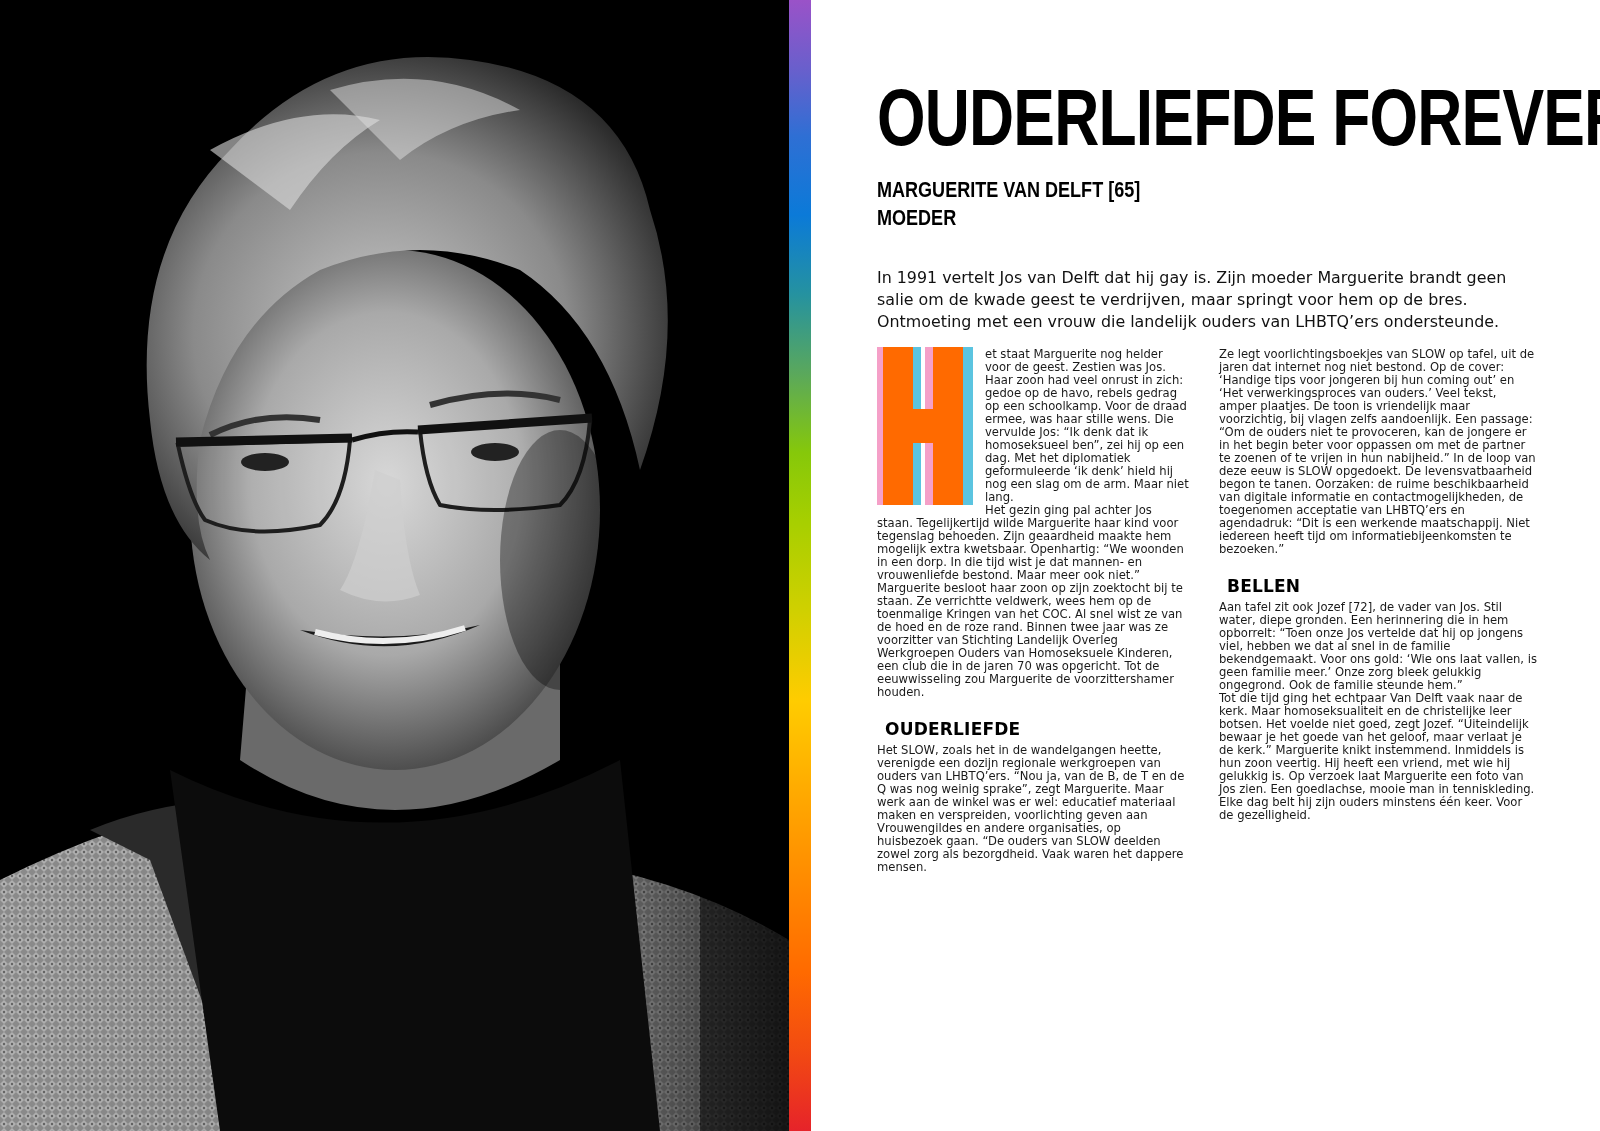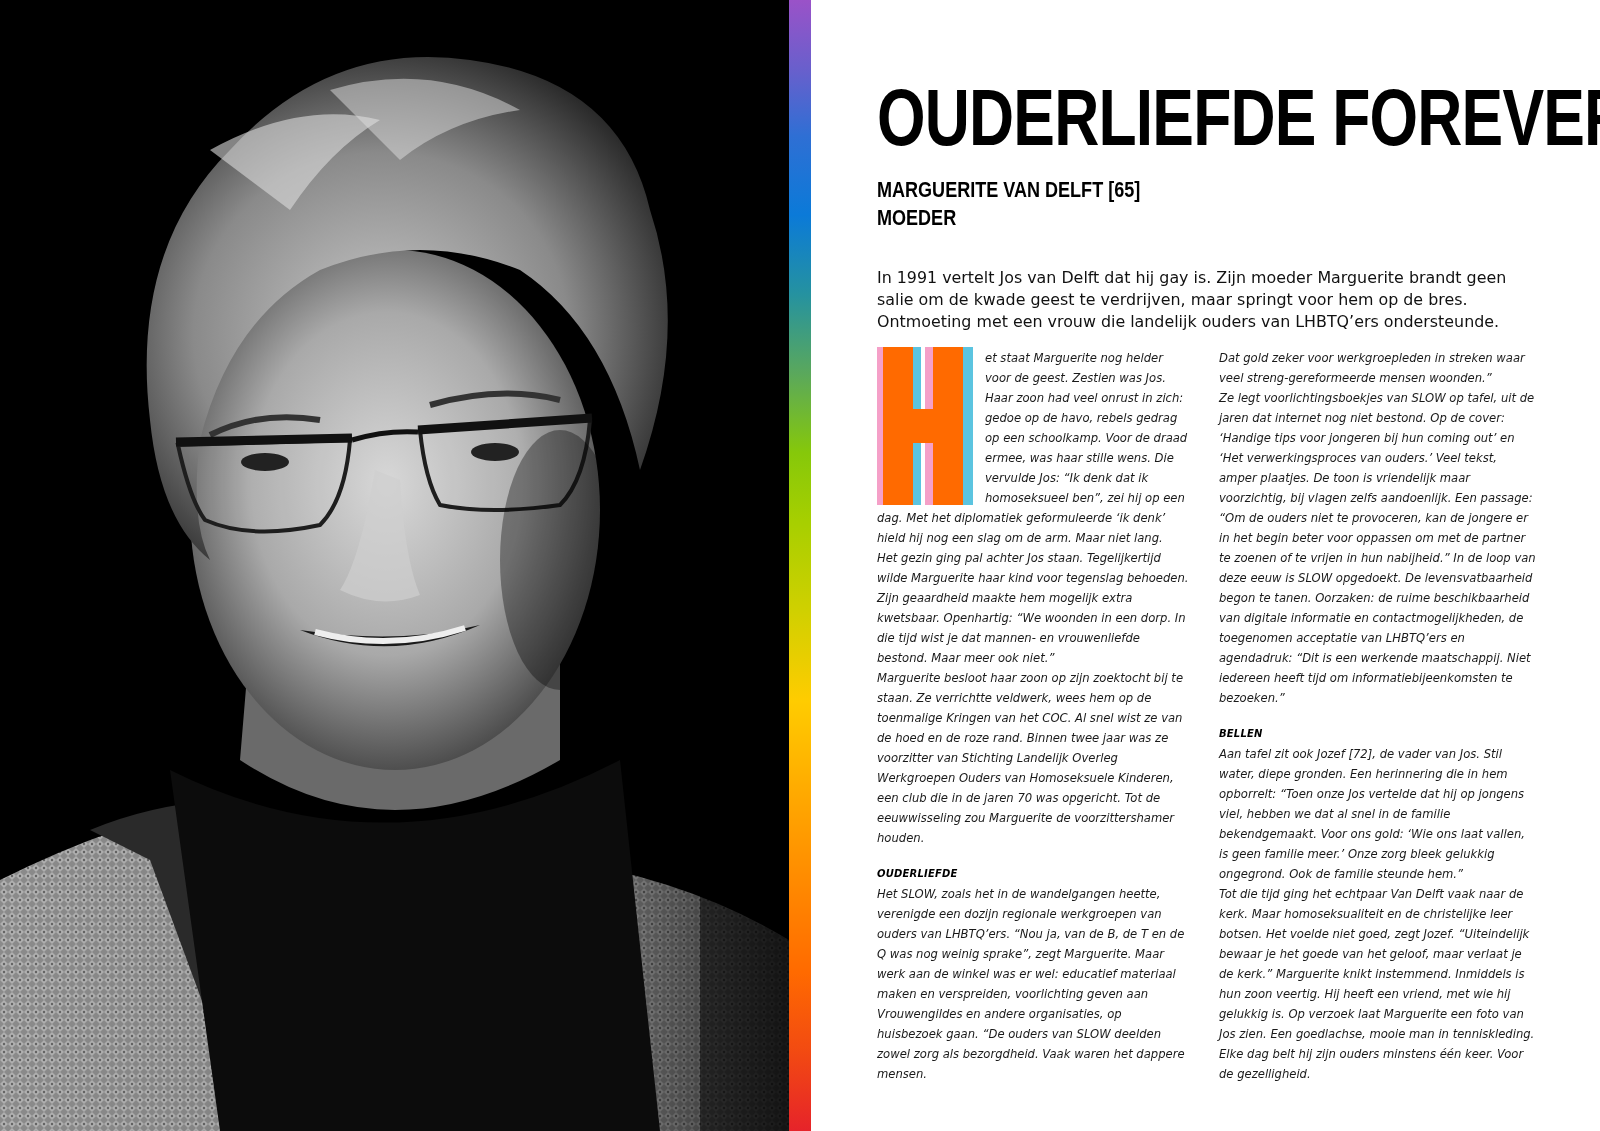--- a/index.html
+++ b/index.html
@@ -10,23 +10,23 @@
   .rainbow { position:absolute; left:789px; top:0; width:22px; height:1131px;
     background:linear-gradient(to bottom, #9a52c8 0%, #6a5fcc 6%, #2f6fd4 12%, #0b7ad8 19%, #2592a0 26%, #5aa85c 33%, #86c80a 40%, #a6cf00 46%, #d0d000 54%, #ffcc00 62%, #ffaa00 70%, #ff8a00 78%, #ff6a00 86%, #f24a12 93%, #e6232a 100%); }
   .page { position:absolute; left:811px; top:0; width:789px; height:1131px; background:#fff; }
   .title { position:absolute; left:66px; top:78px; margin:0; font-family:"Liberation Sans", sans-serif;
     font-weight:bold; font-size:80px; letter-spacing:-1px; line-height:1; color:#000;
     transform:scaleX(0.78); transform-origin:left top; white-space:nowrap; }
   .byline { position:absolute; left:66px; top:176px; font-family:"Liberation Sans", sans-serif; font-weight:bold;
     font-size:22px; line-height:28px; color:#000; transform:scaleX(0.82); transform-origin:left top; }
   .intro { position:absolute; left:66px; top:251px; width:660px; font-family:"DejaVu Sans", sans-serif;
     font-size:16.2px; line-height:22px; color:#111; transform:scaleX(0.98); transform-origin:left top; }
-  .col { position:absolute; top:348px; font-family:"DejaVu Sans", sans-serif; font-size:11.6px; line-height:20px; color:#1a1a1a;font-style:italic; }
+  .col { position:absolute; top:348px; font-family:"DejaVu Sans", sans-serif; font-size:11.6px; line-height:13px; color:#1a1a1a; }
   .col p { margin:0; }
-  .col h3 { margin:0; font-size:10px; font-weight:bold; color:#000; letter-spacing:0.2px; }
+  .col h3 { margin:8px; font-size:17px; font-weight:bold; color:#000; letter-spacing:0.2px; }
   .col .gap { height:16px; }
   .col1 { left:66px; width:312px; }
   .col2 { left:408px; width:318px; }
   .dropcap { float:left; width:96px; height:158px; margin:-1px 12px 0 0; position:relative; }
   .dropcap svg { position:absolute; left:0; top:0; }
 </style>
 </head>
 <body>
 
 <div class="photo">
@@ -123,20 +123,19 @@
     </div>
     <p>et staat Marguerite nog helder voor de geest. Zestien was Jos. Haar zoon had veel onrust in zich: gedoe op de havo, rebels gedrag op een schoolkamp. Voor de draad ermee, was haar stille wens. Die vervulde Jos: “Ik denk dat ik homoseksueel ben”, zei hij op een dag. Met het diplomatiek geformuleerde ‘ik denk’ hield hij nog een slag om de arm. Maar niet lang.</p>
     <p>Het gezin ging pal achter Jos staan. Tegelijkertijd wilde Marguerite haar kind voor tegenslag behoeden. Zijn geaardheid maakte hem mogelijk extra kwetsbaar. Openhartig: “We woonden in een dorp. In die tijd wist je dat mannen- en vrouwenliefde bestond. Maar meer ook niet.”</p>
     <p>Marguerite besloot haar zoon op zijn zoektocht bij te staan. Ze verrichtte veldwerk, wees hem op de toenmalige Kringen van het COC. Al snel wist ze van de hoed en de roze rand. Binnen twee jaar was ze voorzitter van Stichting Landelijk Overleg Werkgroepen Ouders van Homoseksuele Kinderen, een club die in de jaren 70 was opgericht. Tot de eeuwwisseling zou Marguerite de voorzittershamer houden.</p>
     <div class="gap"></div>
     <h3>OUDERLIEFDE</h3>
     <p>Het SLOW, zoals het in de wandelgangen heette, verenigde een dozijn regionale werkgroepen van ouders van LHBTQ’ers. “Nou ja, van de B, de T en de Q was nog weinig sprake”, zegt Marguerite. Maar werk aan de winkel was er wel: educatief materiaal maken en verspreiden, voorlichting geven aan Vrouwengildes en andere organisaties, op huisbezoek gaan. “De ouders van SLOW deelden zowel zorg als bezorgdheid. Vaak waren het dappere mensen.</p>
   </div>
 
   <div class="col col2">
-    <p>Dat gold zeker voor werkgroepleden in streken waar veel streng-gereformeerde mensen woonden.”</p>
     <p>Ze legt voorlichtingsboekjes van SLOW op tafel, uit de jaren dat internet nog niet bestond. Op de cover: ‘Handige tips voor jongeren bij hun coming out’ en ‘Het verwerkingsproces van ouders.’ Veel tekst, amper plaatjes. De toon is vriendelijk maar voorzichtig, bij vlagen zelfs aandoenlijk. Een passage: “Om de ouders niet te provoceren, kan de jongere er in het begin beter voor oppassen om met de partner te zoenen of te vrijen in hun nabijheid.” In de loop van deze eeuw is SLOW opgedoekt. De levensvatbaarheid begon te tanen. Oorzaken: de ruime beschikbaarheid van digitale informatie en contactmogelijkheden, de toegenomen acceptatie van LHBTQ’ers en agendadruk: “Dit is een werkende maatschappij. Niet iedereen heeft tijd om informatiebijeenkomsten te bezoeken.”</p>
     <div class="gap"></div>
     <h3>BELLEN</h3>
     <p>Aan tafel zit ook Jozef [72], de vader van Jos. Stil water, diepe gronden. Een herinnering die in hem opborrelt: “Toen onze Jos vertelde dat hij op jongens viel, hebben we dat al snel in de familie bekendgemaakt. Voor ons gold: ‘Wie ons laat vallen, is geen familie meer.’ Onze zorg bleek gelukkig ongegrond. Ook de familie steunde hem.”</p>
     <p>Tot die tijd ging het echtpaar Van Delft vaak naar de kerk. Maar homoseksualiteit en de christelijke leer botsen. Het voelde niet goed, zegt Jozef. “Uiteindelijk bewaar je het goede van het geloof, maar verlaat je de kerk.” Marguerite knikt instemmend. Inmiddels is hun zoon veertig. Hij heeft een vriend, met wie hij gelukkig is. Op verzoek laat Marguerite een foto van Jos zien. Een goedlachse, mooie man in tenniskleding. Elke dag belt hij zijn ouders minstens één keer. Voor de gezelligheid.</p>
   </div>
 </div>
 
 </body></html>

